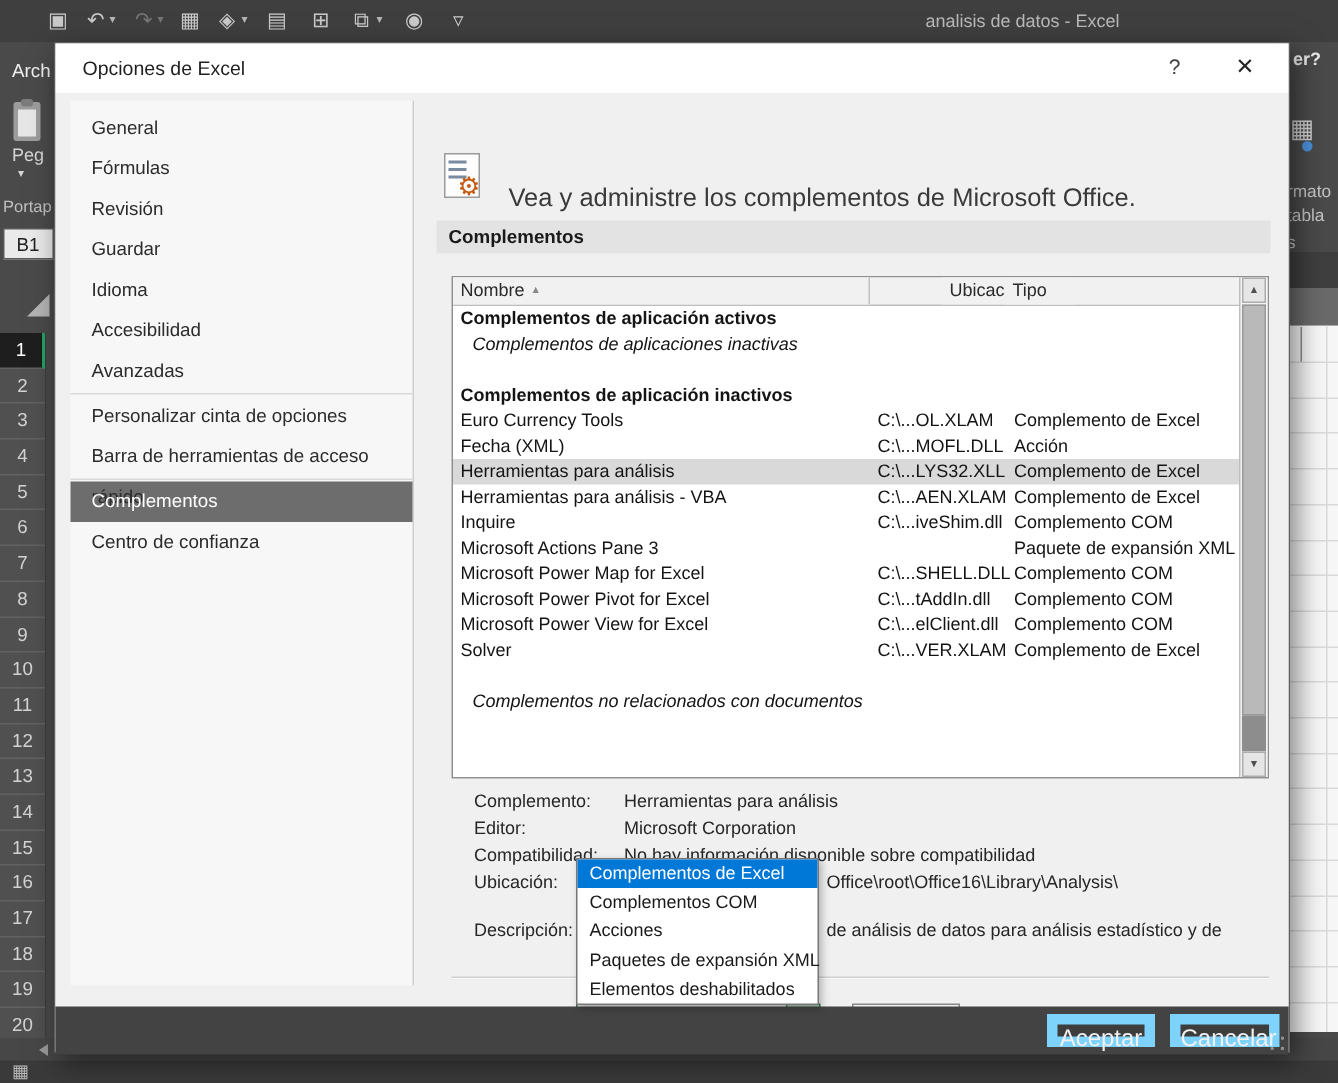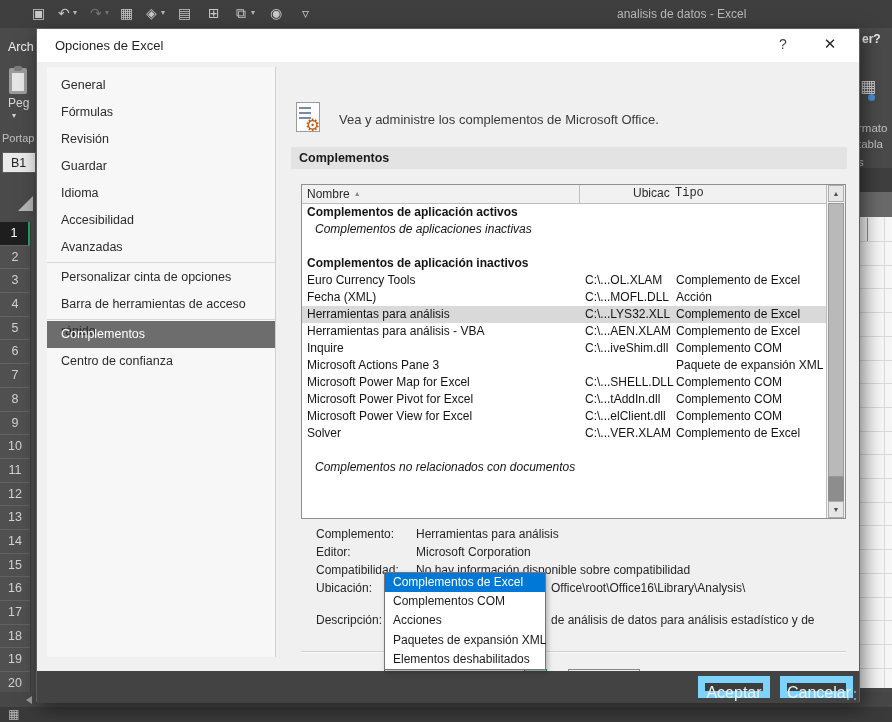--- a/index.html
+++ b/index.html
@@ -51,31 +51,31 @@
   #dlg-body{position:absolute;left:0;top:33px;width:100%;height:609px;background:#f0f0f0;}
   #sidebar{position:absolute;left:10px;top:5px;width:229px;height:590px;background:#f7f7f7;border-right:1px solid #cfcfcf;padding-top:5px;box-sizing:border-box;}
   .side-item{height:27px;line-height:27px;padding-left:14px;font-size:12.5px;color:#2b2b2b;cursor:default;}
   .side-item.sel{background:#6d6d6d;color:#ffffff;}
   .side-sep{height:1px;background:#d9d9d9;margin:1px 0;}
 
   #hdr-icon{position:absolute;left:259px;top:40px;width:26px;height:32px;}
   #hdr-icon .page{position:absolute;left:0;top:0;width:22px;height:28px;background:#fdfdfd;border:1px solid #9b9b9b;}
   #hdr-icon .ln{position:absolute;left:3px;width:12px;height:2px;background:#7a8aa0;}
   #hdr-icon .gear{position:absolute;left:9px;top:13px;font-size:17px;color:#c55a11;}
-  #intro-text{position:absolute;left:302px;top:50px;font-size:13px;color:#3a3a3a;}
+  #intro-text{position:absolute;left:302px;top:60px;font-size:17px;color:#3a3a3a;}
   #section-bar{position:absolute;left:254px;top:85px;width:556px;height:22px;background:#e3e3e3;}
   #section-title{position:absolute;left:8px;top:4px;font-size:12.5px;font-weight:600;color:#1a1a1a;}
 
   
   #addin-table{position:absolute;left:264px;top:122px;width:545px;height:335px;background:#ffffff;border:1px solid #8f8f8f;box-sizing:border-box;}
   #thead{position:absolute;left:0;top:0;width:524px;height:18px;background:#f1f1f1;border-bottom:1px solid #bdbdbd;}
   .th{position:absolute;top:0;height:18px;line-height:17px;font-size:12px;color:#2a2a2a;padding-left:5px;box-sizing:border-box;border-right:1px solid #c0c0c0;background:#f1f1f1;}
   #th-name{left:0;width:278px;}
   #th-loc{left:278px;width:90px;margin-left:48px;}
-  #th-type{left:368px;width:156px;border-right:none;font-family:Liberation Mono, monospace;}
+  #th-type{left:368px;width:156px;border-right:none;}
   .sort-arrow{font-size:7px;color:#8a8a8a;margin-left:4px;vertical-align:2px;}
   #addin-rows{position:absolute;left:0;top:19px;width:524px;height:297px;overflow:hidden;}
   .trow{position:relative;height:17px;line-height:17px;font-size:12px;color:#141414;white-space:nowrap;}
   .trow.sel{background:#d9d9d9;}
   .trow.group .c-name{font-weight:bold;}
   .trow.italic .c-name{font-style:italic;padding-left:8px;}
   .c-name{position:absolute;left:5px;}
   .c-loc{position:absolute;left:283px;}
   .c-type{position:absolute;left:374px;}
   

